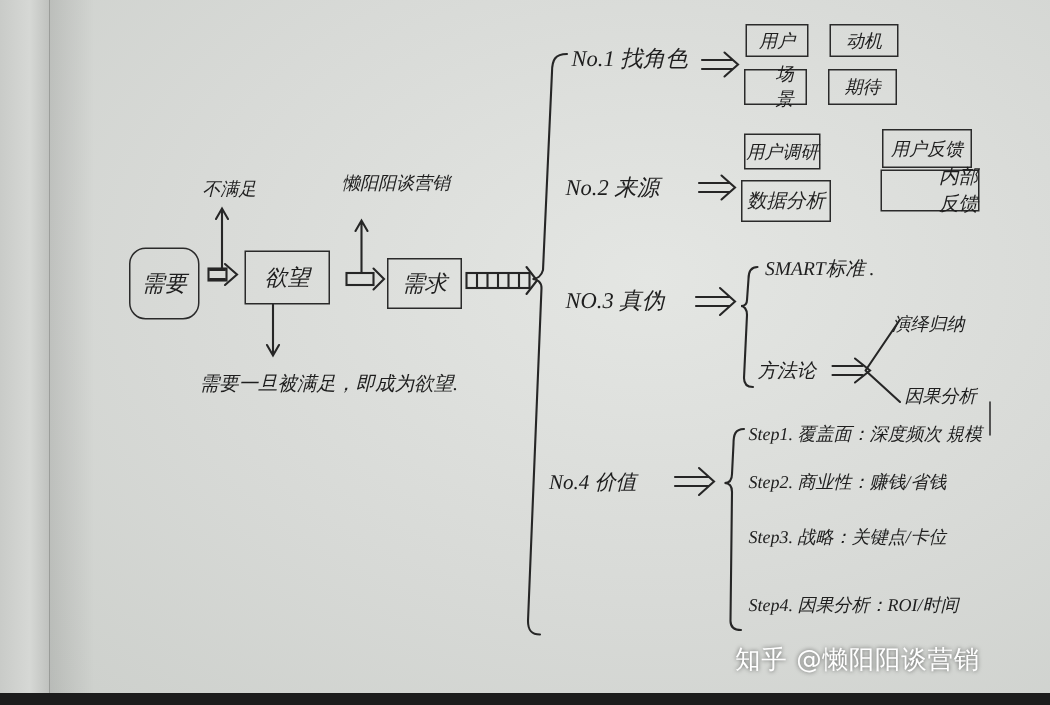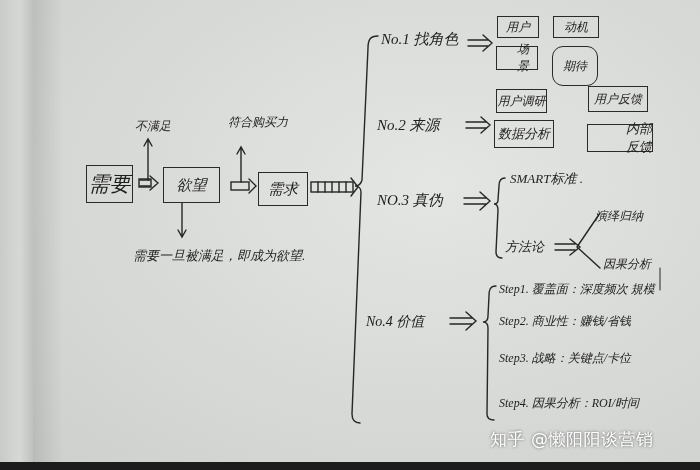--- a/index.html
+++ b/index.html
@@ -64,58 +64,58 @@
     <path d="M577 247 L600 213 M577 247 L600 268"></path>
 
     <path d="M450 318 L472 318 M450 324 L472 324 M466 312 L476 321 L466 330"></path>
 
     <path d="M496 286 C490 286 489 290 489 296 L488 316 C488 320 486 322 483 322 C486 322 488 324 488 328 L487 414 C487 418 489 420 494 420"></path>
 
     <path d="M660 268 L660 290" stroke-width="1"></path>
   </g>
 </svg>
 
-<div class="box" style="left:86px;top:165px;width:47px;height:38px;font-size:21px;">
+<div class="box" style="left:86px;top:165px;width:47px;height:48px;font-size:15px;border-radius:11px;">
   <span>需要</span>
 </div>
 <div class="box" style="left:163px;top:167px;width:57px;height:36px;font-size:15px;">
   <span>欲望</span>
 </div>
 <div class="box" style="left:258px;top:172px;width:50px;height:34px;font-size:15px;">
   <span>需求</span>
 </div>
 <div class="hw" style="left:135px;top:118px;font-size:12px;">不满足</div>
-<div class="hw" style="left:228px;top:114px;font-size:12px;">符合购买力</div>
+<div class="hw" style="left:228px;top:114px;font-size:12px;">懒阳阳谈营销</div>
 <div class="hw" style="left:133px;top:247px;font-size:13px;">需要一旦被满足，即成为欲望.</div>
 
 <div class="hw" style="left:381px;top:30px;font-size:15px;">No.1 找角色</div>
 <div class="box" style="left:497px;top:16px;width:42px;height:22px;font-size:12px;">
   <span>用户</span>
 </div>
 <div class="box" style="left:553px;top:16px;width:46px;height:22px;font-size:12px;">
   <span>动机</span>
 </div>
 <div class="box" style="left:496px;top:46px;width:42px;height:24px;font-size:12px;padding-left:20px;">
   <span>场景</span>
 </div>
-<div class="box" style="left:552px;top:46px;width:46px;height:40px;font-size:12px;border-radius:11px;">
+<div class="box" style="left:552px;top:46px;width:46px;height:24px;font-size:12px;">
   <span>期待</span>
 </div>
 
 <div class="hw" style="left:377px;top:116px;font-size:15px;">No.2 来源</div>
 <div class="box" style="left:496px;top:89px;width:51px;height:24px;font-size:12px;">
   <span>用户调研</span>
 </div>
 <div class="box" style="left:588px;top:86px;width:60px;height:26px;font-size:12px;">
   <span>用户反馈</span>
 </div>
 <div class="box" style="left:494px;top:120px;width:60px;height:28px;font-size:13px;">
   <span>数据分析</span>
 </div>
-<div class="box" style="left:587px;top:124px;width:66px;height:28px;font-size:13px;padding-left:38px;">
+<div class="box" style="left:587px;top:113px;width:66px;height:28px;font-size:13px;padding-left:38px;">
   <span>内部反馈</span>
 </div>
 
 <div class="hw" style="left:377px;top:191px;font-size:15px;">NO.3 真伪</div>
 <div class="hw" style="left:510px;top:170px;font-size:13px;">SMART标准 .</div>
 <div class="hw" style="left:505px;top:238px;font-size:13px;">方法论</div>
 <div class="hw" style="left:595px;top:208px;font-size:12px;">演绎归纳</div>
 <div class="hw" style="left:603px;top:256px;font-size:12px;">因果分析</div>
 
 <div class="hw" style="left:366px;top:313px;font-size:14px;">No.4 价值</div>

